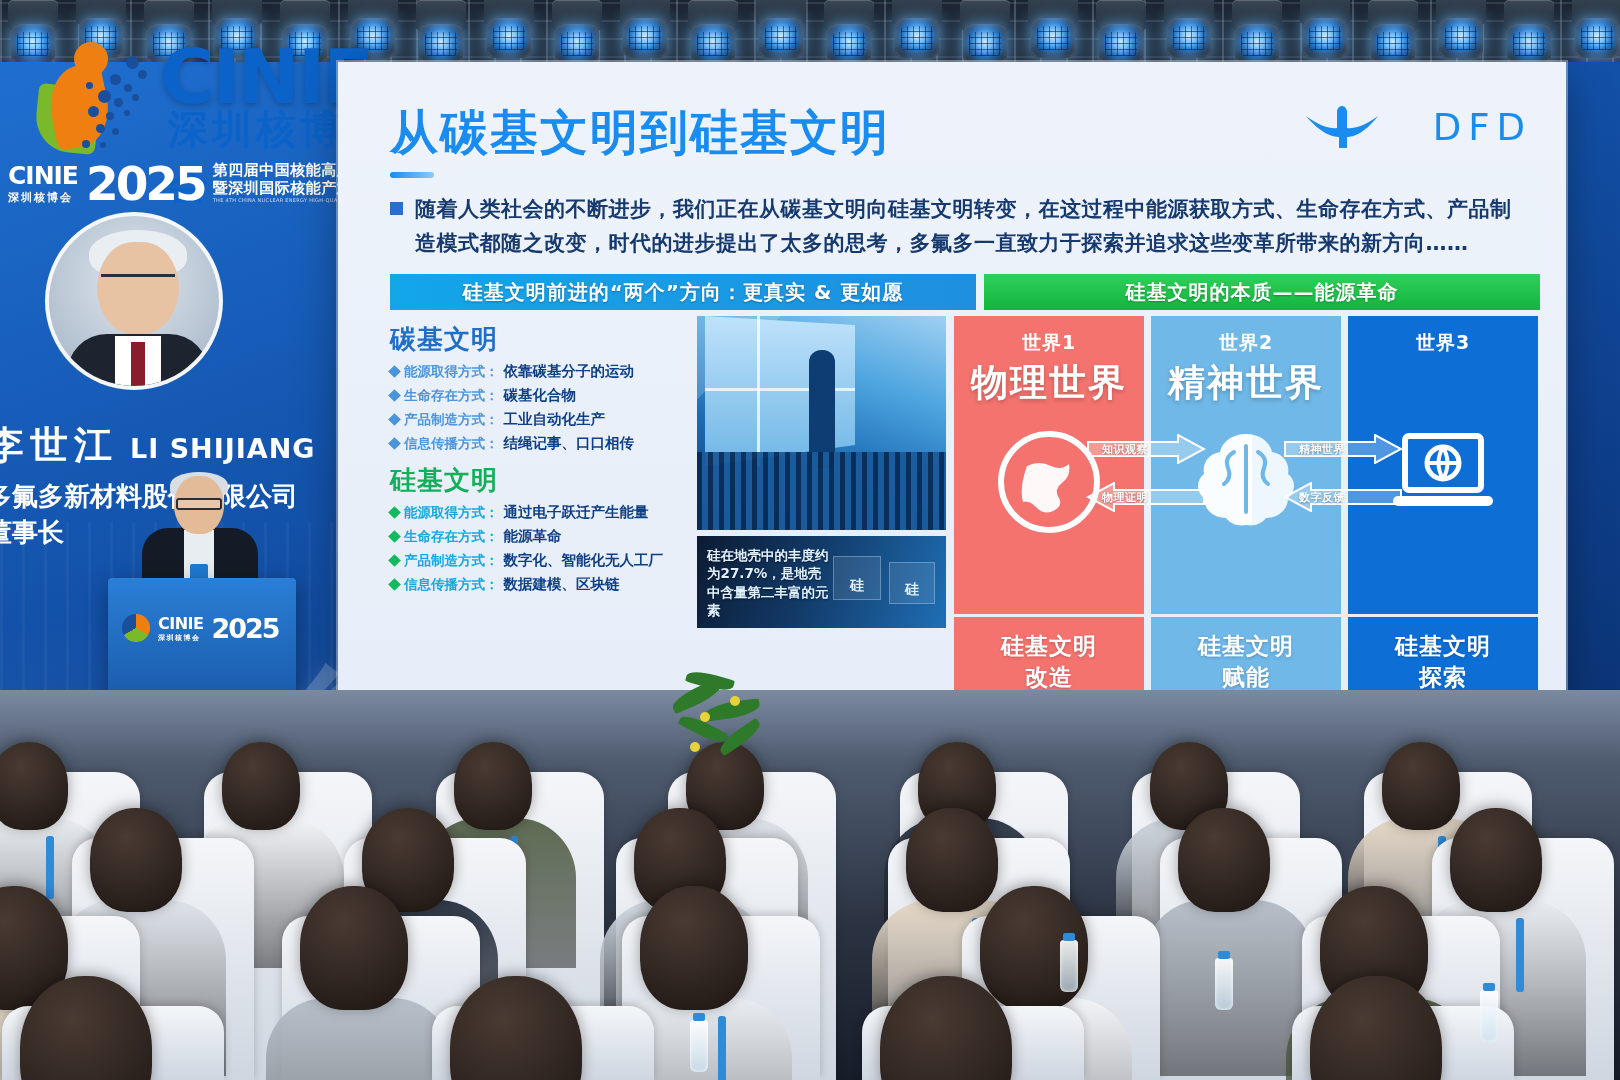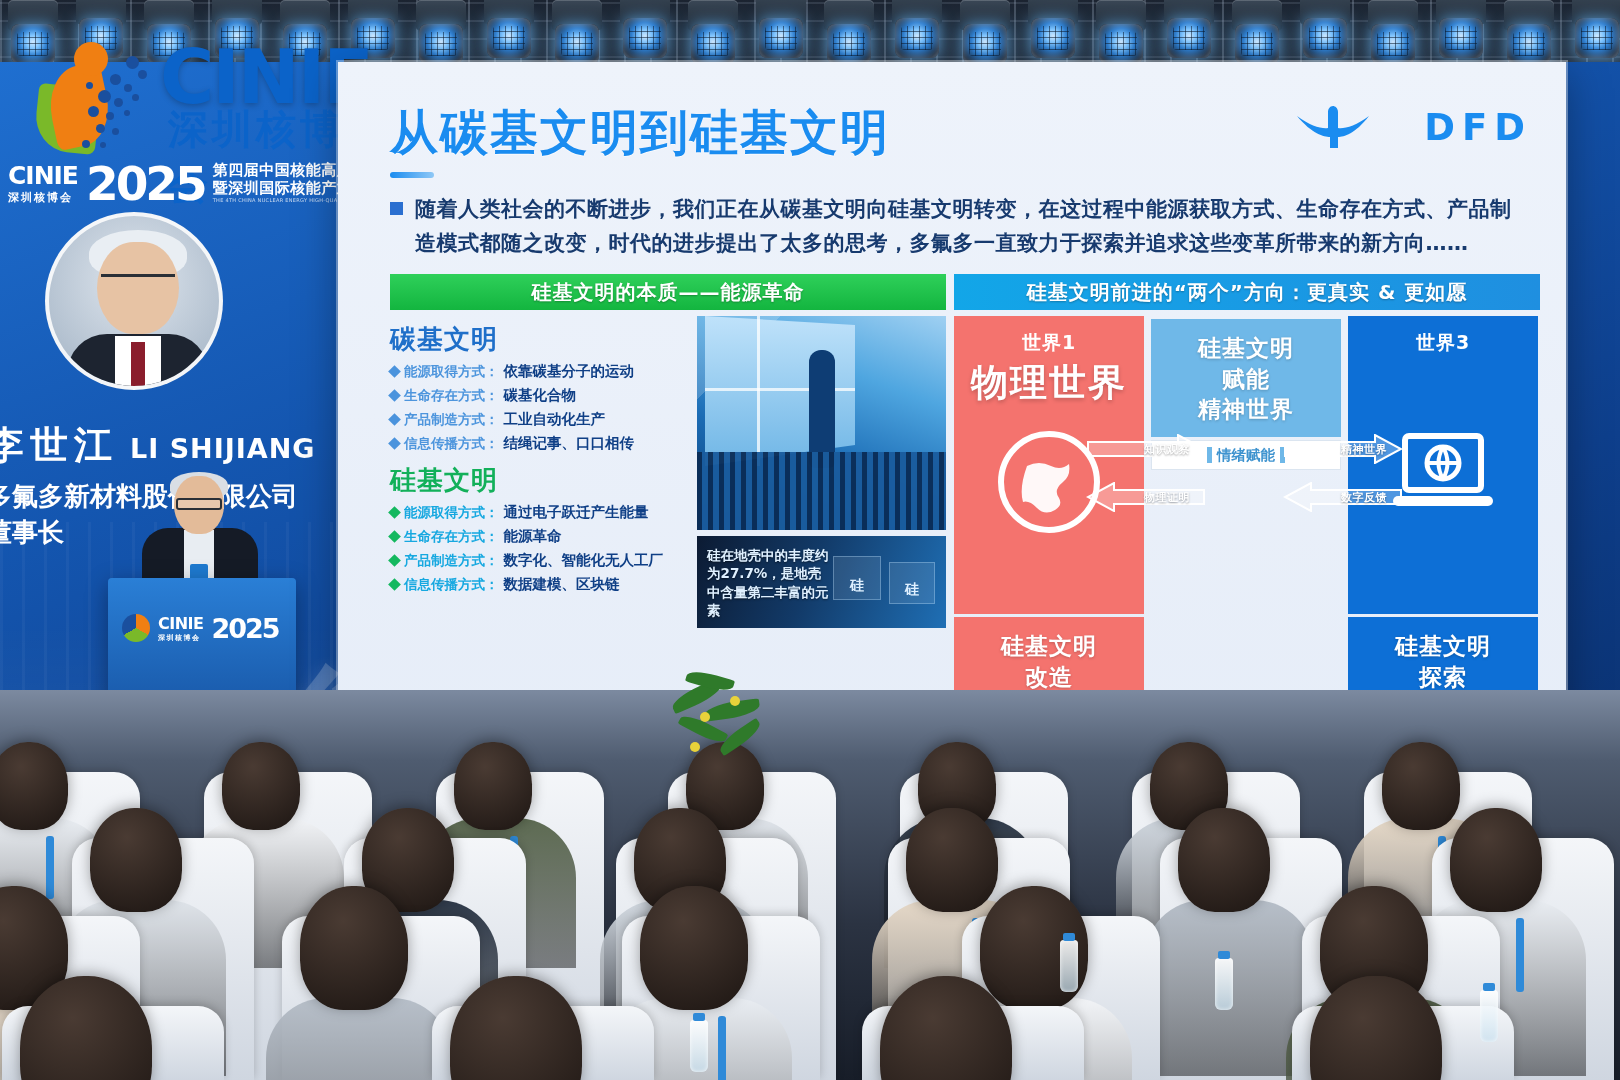--- a/index.html
+++ b/index.html
@@ -170,21 +170,21 @@
   .slide-title {
     font-size:48px; font-weight:800; color:#1a8cf0; letter-spacing:2px;
     line-height:1; text-shadow: 0 1px 0 rgba(255,255,255,.6);
   }
   .title-rule { width:44px; height:6px; background:linear-gradient(90deg,#1a8cf0,#8fc8f6); margin-top:16px; border-radius:3px; }
 
   .dfd-logo {
     position:absolute; right:34px; top:42px; display:flex; align-items:center; gap:14px;
   }
   .dfd-bird { width:78px; height:46px; }
-  .dfd-text { font-size:37px; font-weight:700; color:#1a8cf0; letter-spacing:7px;margin-left:38px; }
+  .dfd-text { font-size:37px; font-weight:400; color:#1a8cf0; letter-spacing:7px;margin-left:38px; }
 
   .lead {
     margin-top:14px; display:flex; gap:12px; align-items:flex-start;
     max-width:1140px;
   }
   .lead-sq { width:13px;height:13px;background:#2a6fd0;margin-top:10px;flex:none; }
   .lead-tx { font-size:21px; line-height:1.62; color:#173a6e; letter-spacing:.5px; font-weight:600;}
 
   .band-row { display:flex; gap:8px; margin-top:14px; }
   .band {
@@ -286,21 +286,21 @@
   .world.w2 .tagtx{ color:#3e93cf; }
   .world.w3 .tagtx{ color:#0d6fd6; }
 
   .arrow-pair { position:absolute; width:120px; }
   .arrow-pair.p1 { left:132px; top:118px; }
   .arrow-pair.p2 { left:329px; top:118px; }
   .arr {
     position:relative; height:30px; display:flex; align-items:center;
   }
   .arr .lbl {
-    position:absolute; left:16px; right:16px; text-align:right;
+    position:absolute; left:16px; right:16px; text-align:left;
     font-size:11px; font-weight:800; color:#fff; letter-spacing:.5px; z-index:2;
     text-shadow:0 1px 2px rgba(0,0,0,.35);
   }
   .arr svg{ position:absolute; left:0; top:0; }
 
   
   .red-banner {
     position:absolute; left:0; bottom:0; width:1228px; height:54px;
     background: linear-gradient(#ef6a4f,#e9573f);
     display:flex; align-items:center; padding-left:22px;
@@ -566,22 +566,22 @@
         </svg>
         <div class="dfd-text">DFD</div>
       </div>
 
       <div class="lead">
         <div class="lead-sq"></div>
         <div class="lead-tx">随着人类社会的不断进步，我们正在从碳基文明向硅基文明转变，在这过程中能源获取方式、生命存在方式、产品制造模式都随之改变，时代的进步提出了太多的思考，多氟多一直致力于探索并追求这些变革所带来的新方向……</div>
       </div>
 
       <div class="band-row">
+        <div class="band blue">硅基文明前进的“两个”方向：更真实 &amp; 更如愿</div>
         <div class="band green">硅基文明的本质——能源革命</div>
-        <div class="band blue">硅基文明前进的“两个”方向：更真实 &amp; 更如愿</div>
       </div>
 
       <div class="cols">
 
         <div class="left-col">
           <div class="lists">
             <div class="h-carbon">碳基文明</div>
             <div id="carbon-list">
                 <div class="li">
                   <span class="dia c"></span>
@@ -665,20 +665,37 @@
 改造
 物理世界</div>
             <div class="tagwrap">
               <div class="tagbar"></div>
               <div class="tagtx">能力进阶</div>
               <div class="tagbar"></div>
             </div>
           </div>
 
           <div class="world w2">
+            <div class="top">
+              <div class="wlabel">世界2</div>
+              <div class="wname">精神世界</div>
+              <div class="glyph">
+                <svg width="112" height="106" viewBox="0 0 112 106">
+                  <path d="M56 8 c-14 0 -24 8 -26 18 c-12 2 -18 12 -16 22 c-8 6 -8 18 0 24
+                           c0 12 10 20 22 20 c6 8 18 10 26 4 l0 -86 Z" fill="#ffffff" opacity=".97"></path>
+                  <path d="M56 8 c14 0 24 8 26 18 c12 2 18 12 16 22 c8 6 8 18 0 24
+                           c0 12 -10 20 -22 20 c-6 8 -18 10 -26 4 l0 -86 Z" fill="#ffffff" opacity=".88"></path>
+                  <g stroke="#6fb8e8" stroke-width="4" fill="none" stroke-linecap="round">
+                    <path d="M44 26 q-10 6 -6 16 q4 10 -4 16"></path>
+                    <path d="M68 26 q10 6 6 16 q-4 10 4 16"></path>
+                    <path d="M56 20 v66"></path>
+                  </g>
+                </svg>
+              </div>
+            </div>
             <div class="bot" style="white-space:pre-line">硅基文明
 赋能
 精神世界</div>
             <div class="tagwrap">
               <div class="tagbar"></div>
               <div class="tagtx">情绪赋能</div>
               <div class="tagbar"></div>
             </div>
           </div>
 

